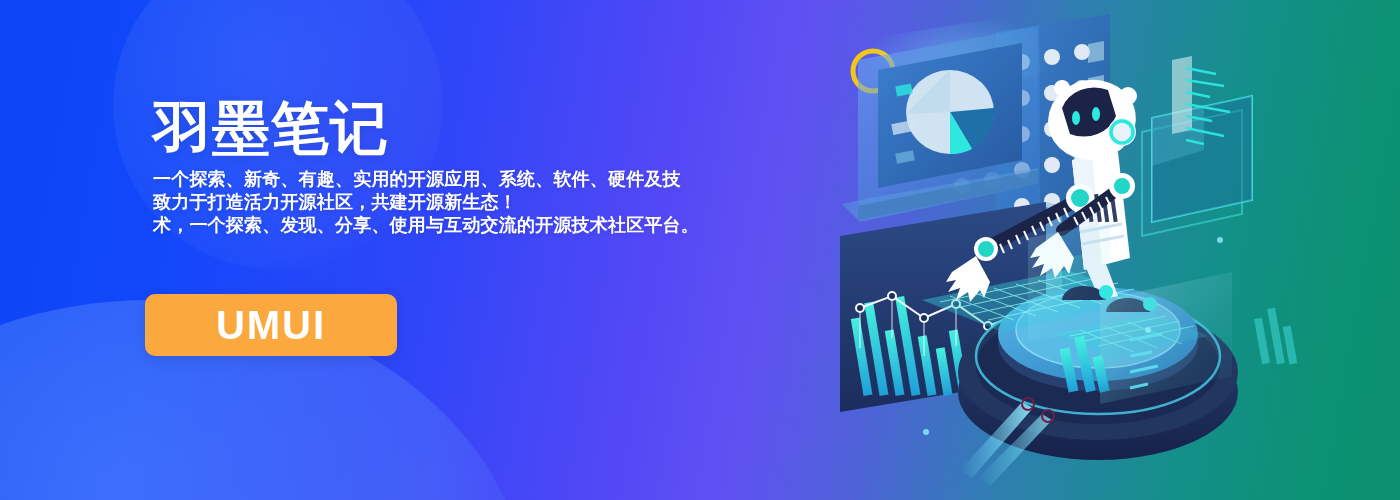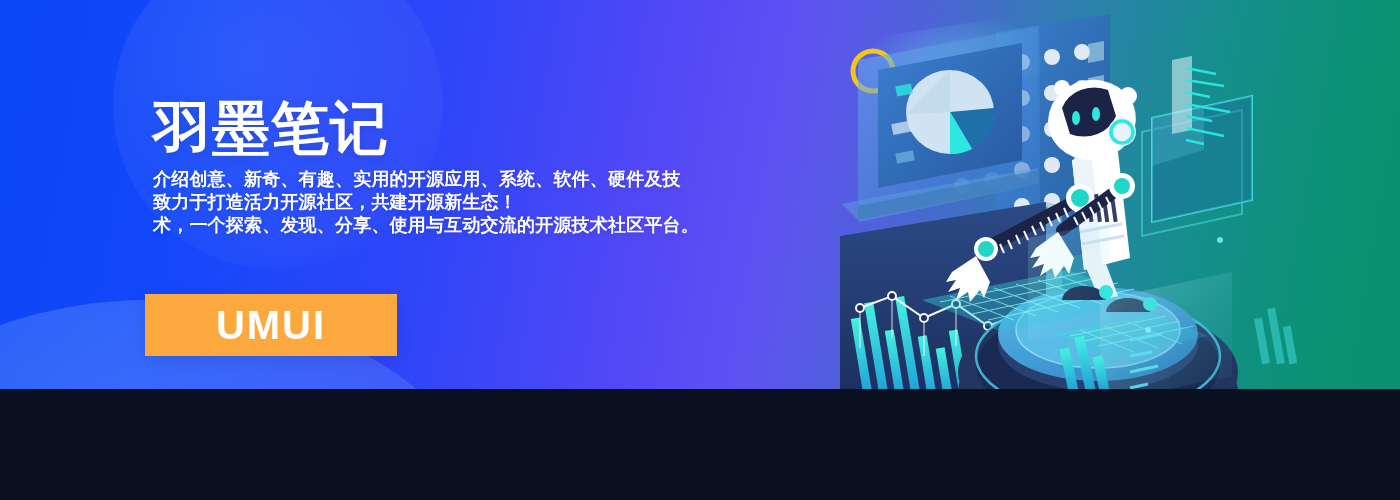--- a/index.html
+++ b/index.html
@@ -1,19 +1,19 @@
 <!DOCTYPE html>
 <html><head>
 <meta charset="utf-8">
 <style>
   html,body{margin:0;padding:0;background:#0b1020;}
   *{box-sizing:border-box;}
   .banner{
     position:relative;
-    width:1400px;height:389px;
+    width:1400px;height:500px;
     overflow:hidden;
     font-family:"Liberation Sans","DejaVu Sans",sans-serif;
     background:linear-gradient(100deg,
         #0b45f5 0%,
         #1348fa 14%,
         #2f46f8 32%,
         #5448f6 47%,
         #5f52f2 55%,
         #4f62d8 63%,
         #2f7fb0 73%,
@@ -49,21 +49,21 @@
     font-weight:bold;color:#ffffff;
     letter-spacing:.2px;
     text-shadow:0 1px 4px rgba(0,0,0,.14);
   }
   .desc p{margin:0;}
 
   .cta{
     position:absolute;left:145px;top:294px;
     width:252px;height:62px;
     background:#fba93e;
-    border:none;border-radius:0;
+    border:none;border-radius:10px;
     color:#ffffff;
     font-size:40px;font-weight:bold;letter-spacing:2px;
     line-height:62px;text-align:center;
     cursor:pointer;
     box-shadow:0 4px 14px rgba(0,0,0,.10);
     font-family:inherit;
     padding:0;
   }
 
   
@@ -74,21 +74,21 @@
 <body>
 
 <div class="banner">
 
   <div class="blob blob-top"></div>
   <div class="blob blob-bottom"></div>
 
   <div class="copy">
     <h1 class="title">羽墨笔记</h1>
     <div class="desc">
-      <p>介绍创意、新奇、有趣、实用的开源应用、系统、软件、硬件及技</p>
+      <p>一个探索、新奇、有趣、实用的开源应用、系统、软件、硬件及技</p>
       <p>致力于打造活力开源社区，共建开源新生态！</p>
       <p>术，一个探索、发现、分享、使用与互动交流的开源技术社区平台。</p>
     </div>
   </div>
 
   <button class="cta">UMUI</button>
 
   <div class="art">
     <svg viewBox="0 0 600 500" xmlns="http://www.w3.org/2000/svg">
       <defs>

